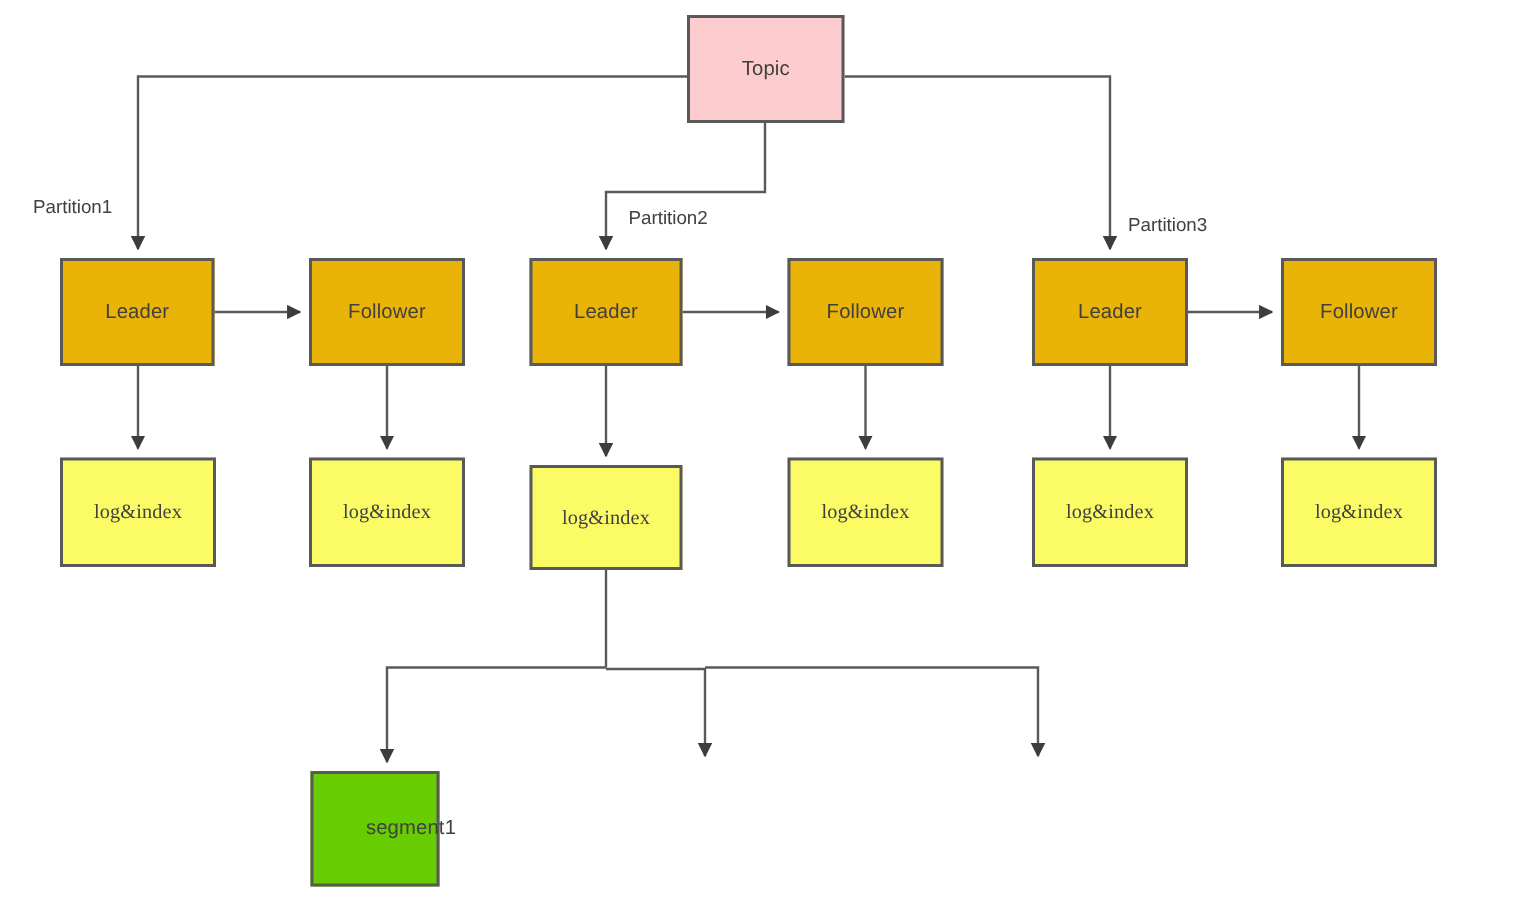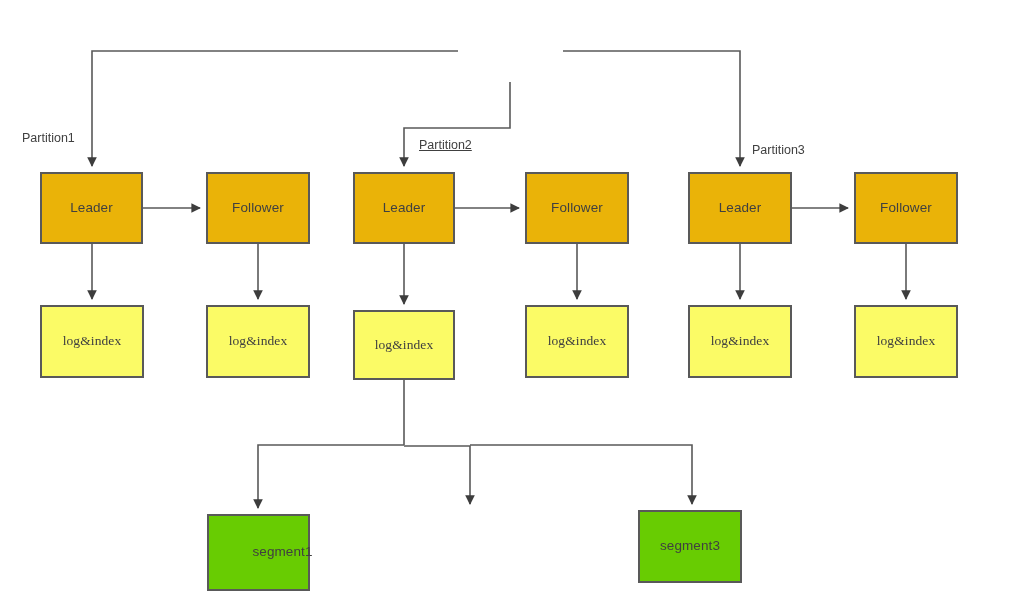--- a/index.html
+++ b/index.html
@@ -83,23 +83,26 @@
       <path d="M 740 244 L 740 299" marker-end="url(#arrow)"></path>
       <path d="M 906 244 L 906 299" marker-end="url(#arrow)"></path>
 
       <path d="M 404 380 L 404 445"></path>
       <path d="M 404 445 L 258 445 L 258 508" marker-end="url(#arrow)"></path>
       <path d="M 404 446 L 470 446 L 470 504" marker-end="url(#arrow)"></path>
       <path d="M 470 445 L 692 445 L 692 504" marker-end="url(#arrow)"></path>
     </g>
   </svg>
 
+  <div class="node node-topic" style="left:458px; top:10px; width:105px; height:72px;">
+    <span>Topic</span>
+  </div>
 
   <div class="edge-label" style="left:22px; top:131px;">Partition1</div>
-  <div class="edge-label" style="left:419px; top:138px;text-decoration:underline;">Partition2</div>
+  <div class="edge-label" style="left:419px; top:138px;">Partition2</div>
   <div class="edge-label" style="left:752px; top:143px;">Partition3</div>
 
   <div class="node node-broker" style="left:40px; top:172px; width:103px; height:72px;">
     <span>Leader</span>
   </div>
   <div class="node node-broker" style="left:206px; top:172px; width:104px; height:72px;">
     <span>Follower</span>
   </div>
   <div class="node node-storage" style="left:40px; top:305px; width:104px; height:73px;">
     <span>log&amp;index</span>
@@ -127,20 +130,17 @@
   <div class="node node-broker" style="left:854px; top:172px; width:104px; height:72px;">
     <span>Follower</span>
   </div>
   <div class="node node-storage" style="left:688px; top:305px; width:104px; height:73px;">
     <span>log&amp;index</span>
   </div>
   <div class="node node-storage" style="left:854px; top:305px; width:104px; height:73px;">
     <span>log&amp;index</span>
   </div>
 
-  <div class="node node-segment" style="left:207px; top:514px; width:103px; height:77px;padding-left:48px;">
+  <div class="node node-segment" style="left:207px; top:514px; width:86px; height:77px;padding-left:48px;">
     <span>segment1</span>
-  </div>
-  <div class="node node-segment" style="left:638px; top:510px; width:104px; height:73px;">
-    <span>segment3</span>
   </div>
 
 </div>
 
 </body></html>

